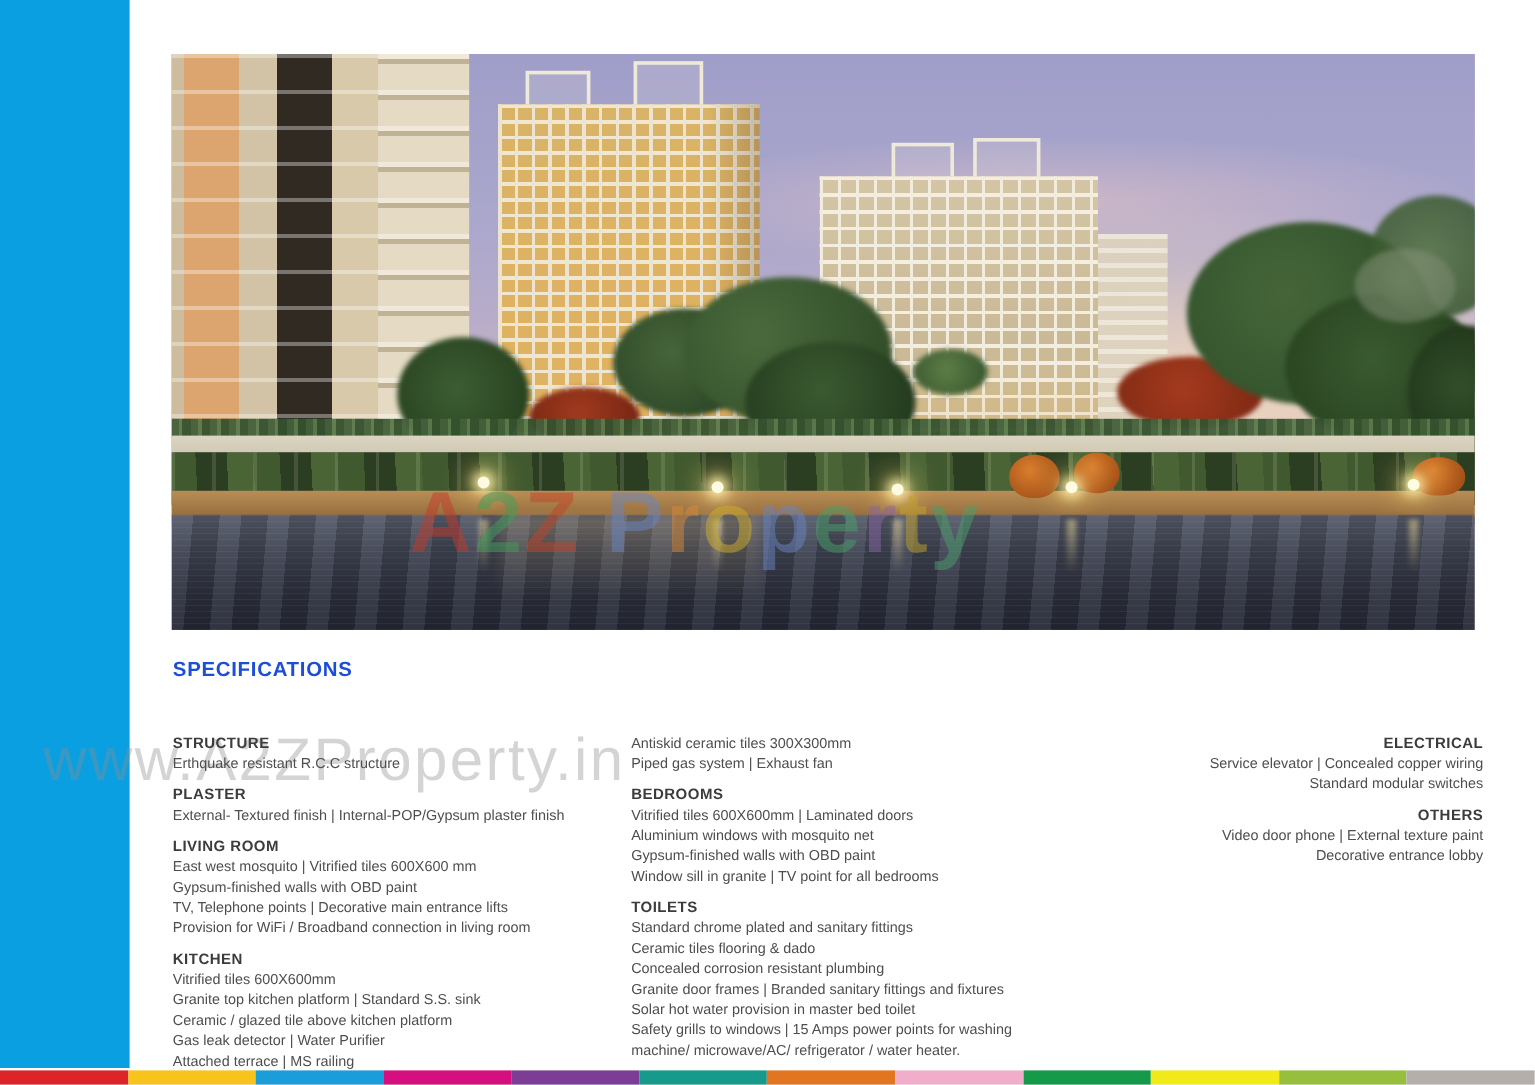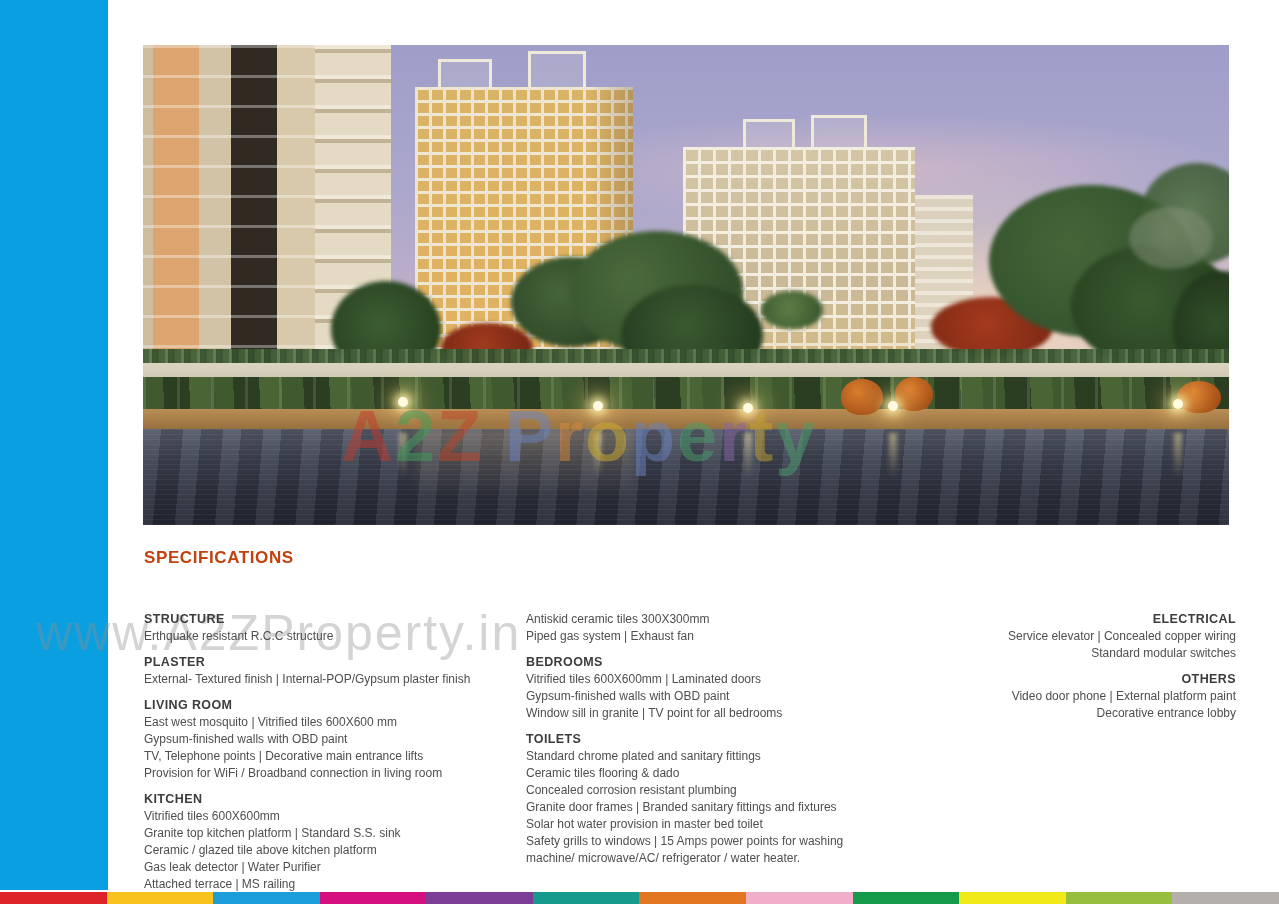--- a/index.html
+++ b/index.html
@@ -149,21 +149,21 @@
   <div class="refl" style="left:256px;"></div>
   <div class="refl" style="left:451px;"></div>
   <div class="refl" style="left:601px;"></div>
   <div class="refl" style="left:746px;"></div>
   <div class="refl" style="left:1031px;"></div>
   <div class="photo-wm"><span style="color: rgb(194, 58, 42);">A</span><span style="color: rgb(63, 158, 90);">2</span><span style="color: rgb(192, 69, 42);">Z</span><span style="color: rgb(136, 136, 136);"> </span><span style="color: rgb(106, 133, 194);">P</span><span style="color: rgb(217, 138, 58);">r</span><span style="color: rgb(207, 174, 46);">o</span><span style="color: rgb(106, 133, 194);">p</span><span style="color: rgb(74, 160, 106);">e</span><span style="color: rgb(138, 101, 168);">r</span><span style="color: rgb(194, 163, 46);">t</span><span style="color: rgb(74, 160, 106);">y</span></div>
 </div>
 
 <div class="site-wm">www.A2ZProperty.in</div>
 
-<h1 class="specs-title" style="color: #c2410c;">SPECIFICATIONS</h1>
+<h1 class="specs-title" style="color: #1d4ed8;">SPECIFICATIONS</h1>
 
 <div class="spec-col col0">
     <div class="sec">
       <div class="sec-title">STRUCTURE</div>
       <div class="sec-line">Erthquake resistant R.C.C structure</div>
     </div>
     <div class="sec">
       <div class="sec-title">PLASTER</div>
       <div class="sec-line">External- Textured finish | Internal-POP/Gypsum plaster finish</div>
     </div>
@@ -184,20 +184,21 @@
     </div>
   </div>
 <div class="spec-col col1">
     <div class="sec">
       <div class="sec-line">Antiskid ceramic tiles 300X300mm</div>
       <div class="sec-line">Piped gas system | Exhaust fan</div>
     </div>
     <div class="sec">
       <div class="sec-title">BEDROOMS</div>
       <div class="sec-line">Vitrified tiles 600X600mm | Laminated doors</div>
+      <div class="sec-line">Aluminium windows with mosquito net</div>
       <div class="sec-line">Gypsum-finished walls with OBD paint</div>
       <div class="sec-line">Window sill in granite | TV point for all bedrooms</div>
     </div>
     <div class="sec">
       <div class="sec-title">TOILETS</div>
       <div class="sec-line">Standard chrome plated and sanitary fittings</div>
       <div class="sec-line">Ceramic tiles flooring &amp; dado</div>
       <div class="sec-line">Concealed corrosion resistant plumbing</div>
       <div class="sec-line">Granite door frames | Branded sanitary fittings and fixtures</div>
       <div class="sec-line">Solar hot water provision in master bed toilet</div>
@@ -205,21 +206,21 @@
     </div>
   </div>
 <div class="spec-col col2">
     <div class="sec">
       <div class="sec-title">ELECTRICAL</div>
       <div class="sec-line">Service elevator | Concealed copper wiring</div>
       <div class="sec-line">Standard modular switches</div>
     </div>
     <div class="sec">
       <div class="sec-title">OTHERS</div>
-      <div class="sec-line">Video door phone | External platform paint</div>
+      <div class="sec-line">Video door phone | External texture paint</div>
       <div class="sec-line">Decorative entrance lobby</div>
     </div>
   </div>
 
 <div class="strip">
     <div class="strip-seg" style="background: rgb(221, 36, 40);"></div>
     <div class="strip-seg" style="background: rgb(248, 195, 28);"></div>
     <div class="strip-seg" style="background: rgb(27, 157, 217);"></div>
     <div class="strip-seg" style="background: rgb(213, 16, 126);"></div>
     <div class="strip-seg" style="background: rgb(124, 61, 150);"></div>

